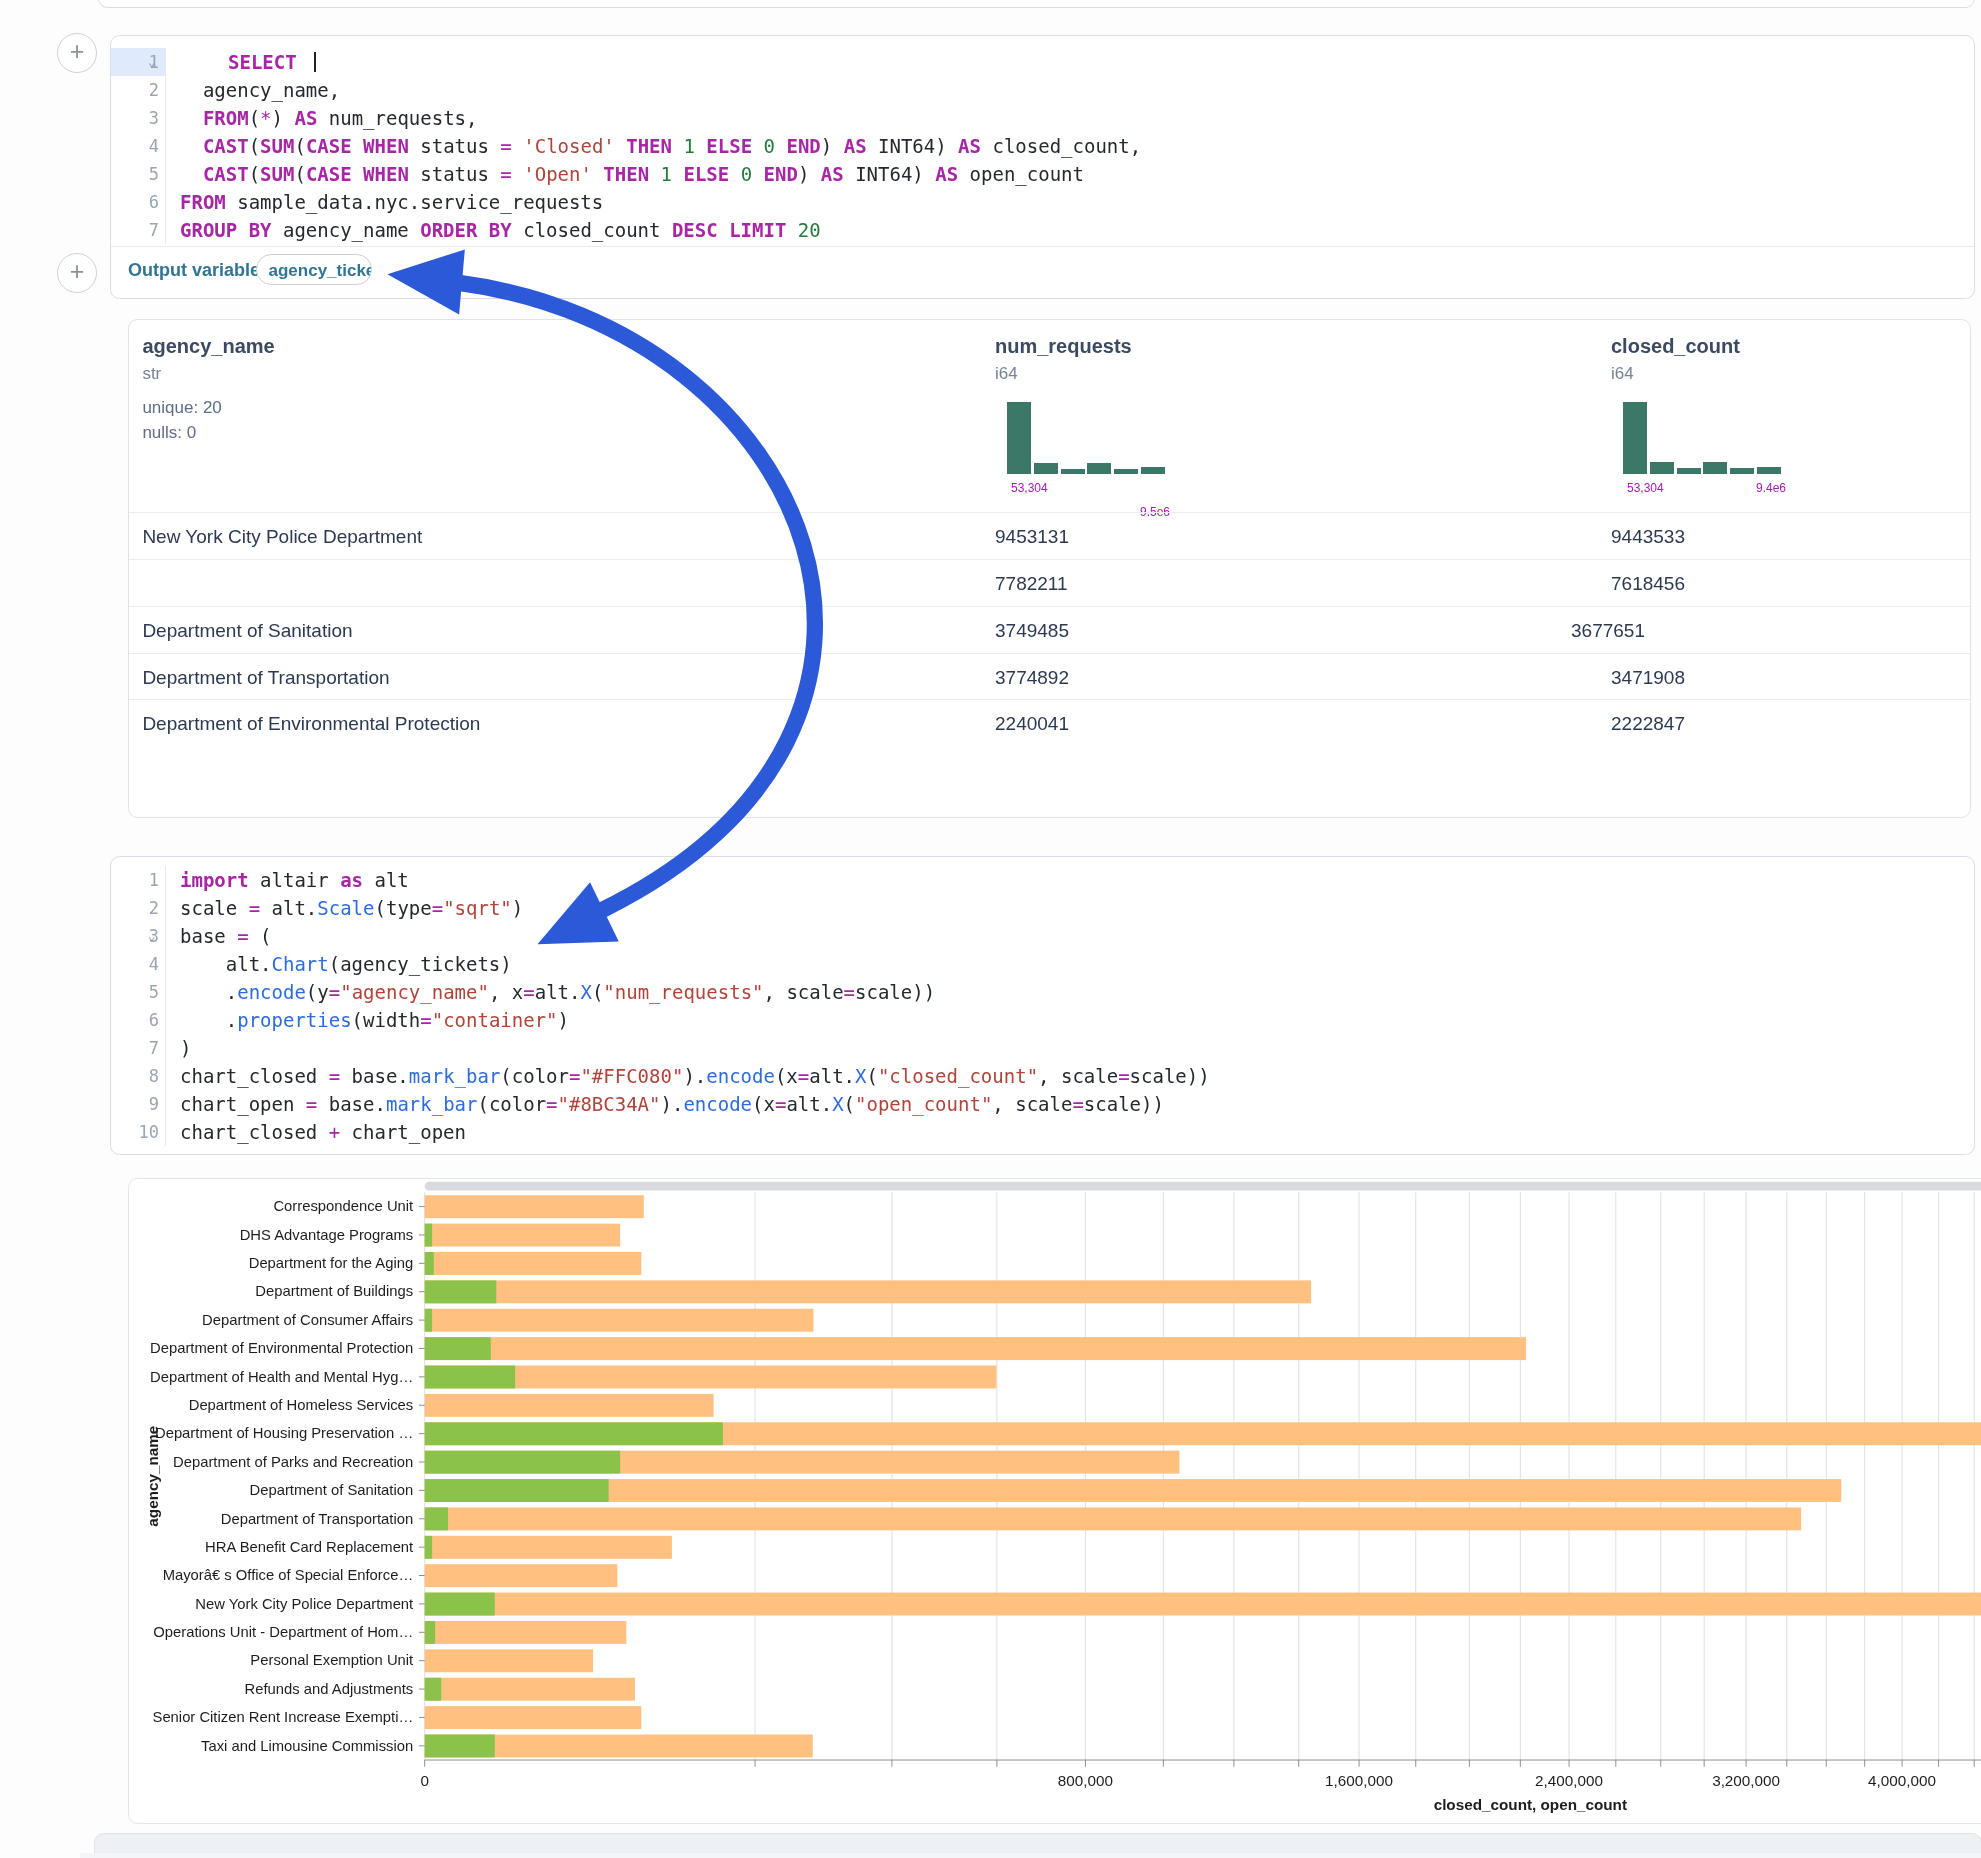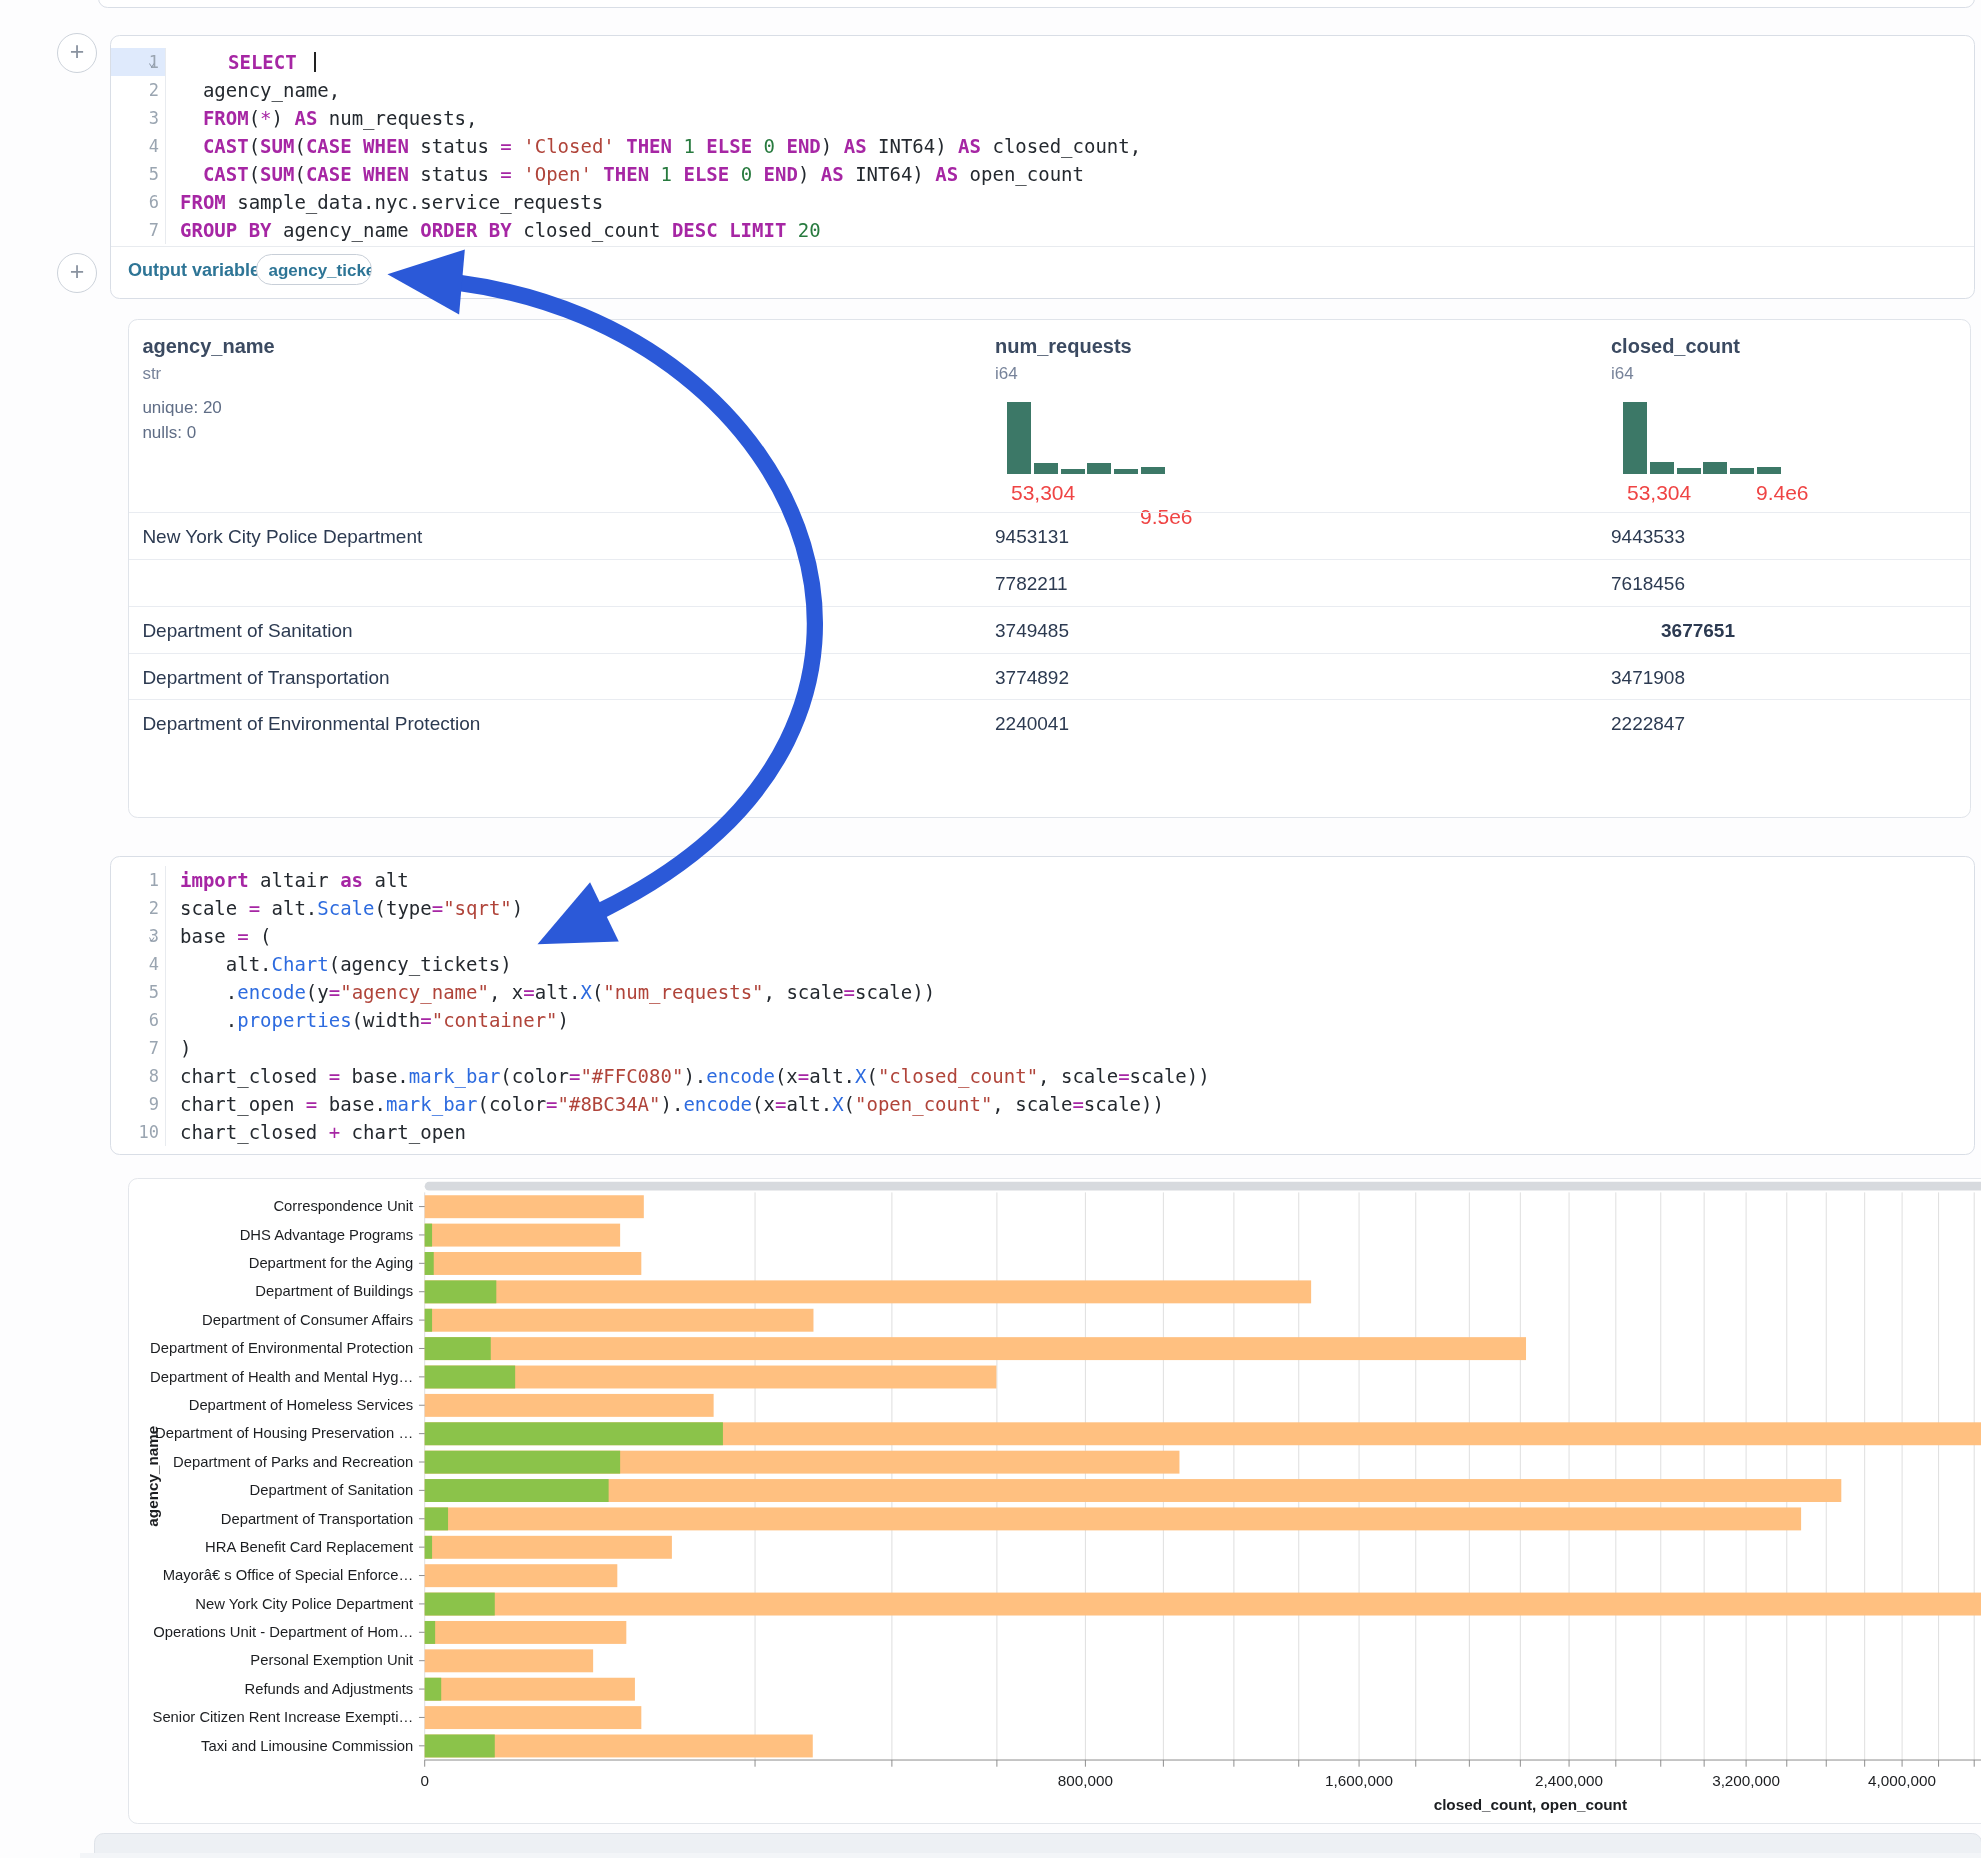--- a/index.html
+++ b/index.html
@@ -28,21 +28,21 @@
   .outvar-label{position:absolute;left:17px;top:13.4px;font-size:18px;font-weight:700;color:#2e7596;}
   .outvar-pill{position:absolute;left:145px;top:6.7px;width:116px;height:31px;border:1px solid #c8cfd8;
                border-radius:15.3px;background:#fff;overflow:hidden;white-space:nowrap;
                font-size:17px;font-weight:700;color:#2e7596;line-height:31px;padding-left:11.5px;box-sizing:border-box;}
   
   .col-title{position:absolute;font-size:20px;font-weight:700;color:#3b4a61;}
   .col-type{position:absolute;font-size:17px;color:#77839a;}
   .col-stat{position:absolute;font-size:17px;color:#5f6d86;}
   .hist{position:absolute;width:158px;height:72px;}
   .hist-bar{position:absolute;bottom:0;width:24px;background:#3c7867;}
-  .hist-lab{position:absolute;font-size:21px;color:#ef4444;}
+  .hist-lab{position:absolute;font-size:12px;color:#a21caf;}
   .trow{position:absolute;left:0;right:0;height:47px;border-top:1px solid #e9ecf1;}
   .tcell{position:absolute;top:0;height:47px;line-height:47px;font-size:19px;color:#2c3a51;white-space:nowrap;}
   .tfooter{position:absolute;left:0;right:0;border-top:1px solid #e9ecf1;display:flex;align-items:center;padding:17px 0 0 15.3px;}
   .tfooter-text{font-size:18px;color:#5f6d86;margin-left:13.4px;}
   .strip{position:absolute;box-sizing:border-box;}
 </style>
 </head>
 <body>
 
 <div id="page">
@@ -107,21 +107,21 @@
           <span class="tcell" style="left: 866px;">9453131</span>
           <span class="tcell" style="left: 1482px;">9443533</span>
         </div>
         <div class="trow" style="top: 47px;">
           <span class="tcell" style="left: 866px;">7782211</span>
           <span class="tcell" style="left: 1482px;">7618456</span>
         </div>
         <div class="trow" style="top: 94px;">
           <span class="tcell" style="left: 13.4px;">Department of Sanitation</span>
           <span class="tcell" style="left: 866px;">3749485</span>
-          <span class="tcell" style="left: 1532px; font-weight: bold;">3677651</span>
+          <span class="tcell" style="left: 1442px;">3677651</span>
         </div>
         <div class="trow" style="top: 141px;">
           <span class="tcell" style="left: 13.4px;">Department of Transportation</span>
           <span class="tcell" style="left: 866px;">3774892</span>
           <span class="tcell" style="left: 1482px;">3471908</span>
         </div>
         <div class="trow" style="top: 187px;">
           <span class="tcell" style="left: 13.4px;">Department of Environmental Protection</span>
           <span class="tcell" style="left: 866px;">2240041</span>
           <span class="tcell" style="left: 1482px;">2222847</span>

